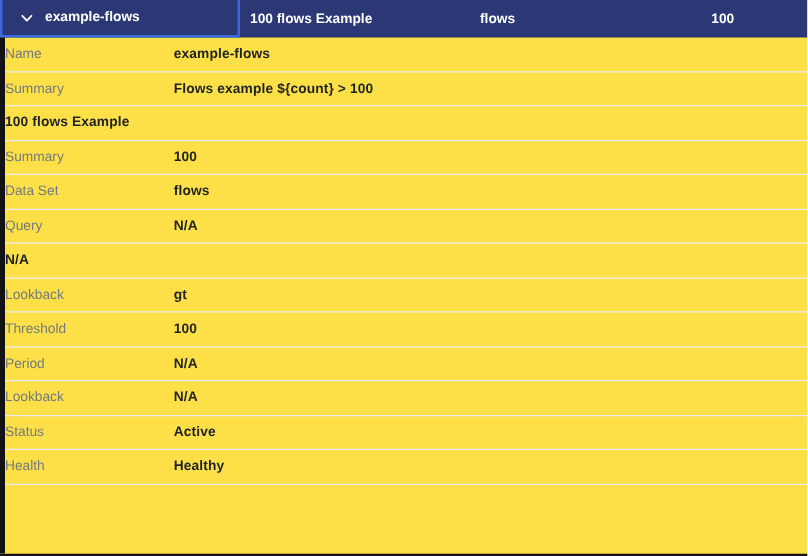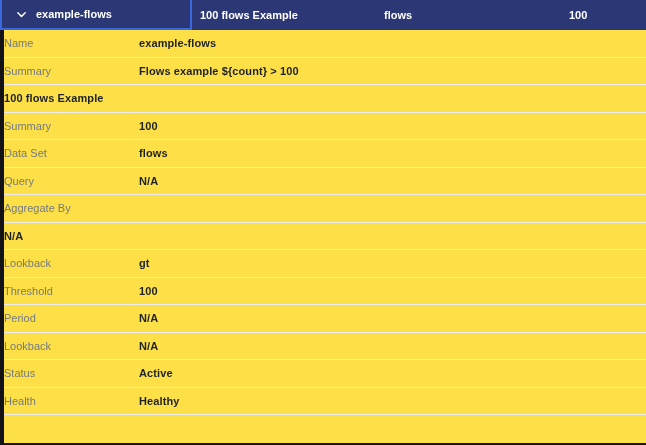--- a/index.html
+++ b/index.html
@@ -134,24 +134,20 @@
     <div class="detail-row">
       <span class="detail-label">Data Set</span>
       <span class="detail-value">flows</span>
     </div>
 
     <div class="detail-row">
       <span class="detail-label">Query</span>
       <span class="detail-value">N/A</span>
     </div>
 
-    <div class="detail-row">
-      <span class="detail-label">Aggregate By</span>
-      <span class="detail-value"></span>
-    </div>
 
     <div class="detail-row">
       <span class="detail-value">N/A</span>
     </div>
 
 
     <div class="detail-row">
       <span class="detail-label">Lookback</span>
       <span class="detail-value">gt</span>
     </div>

